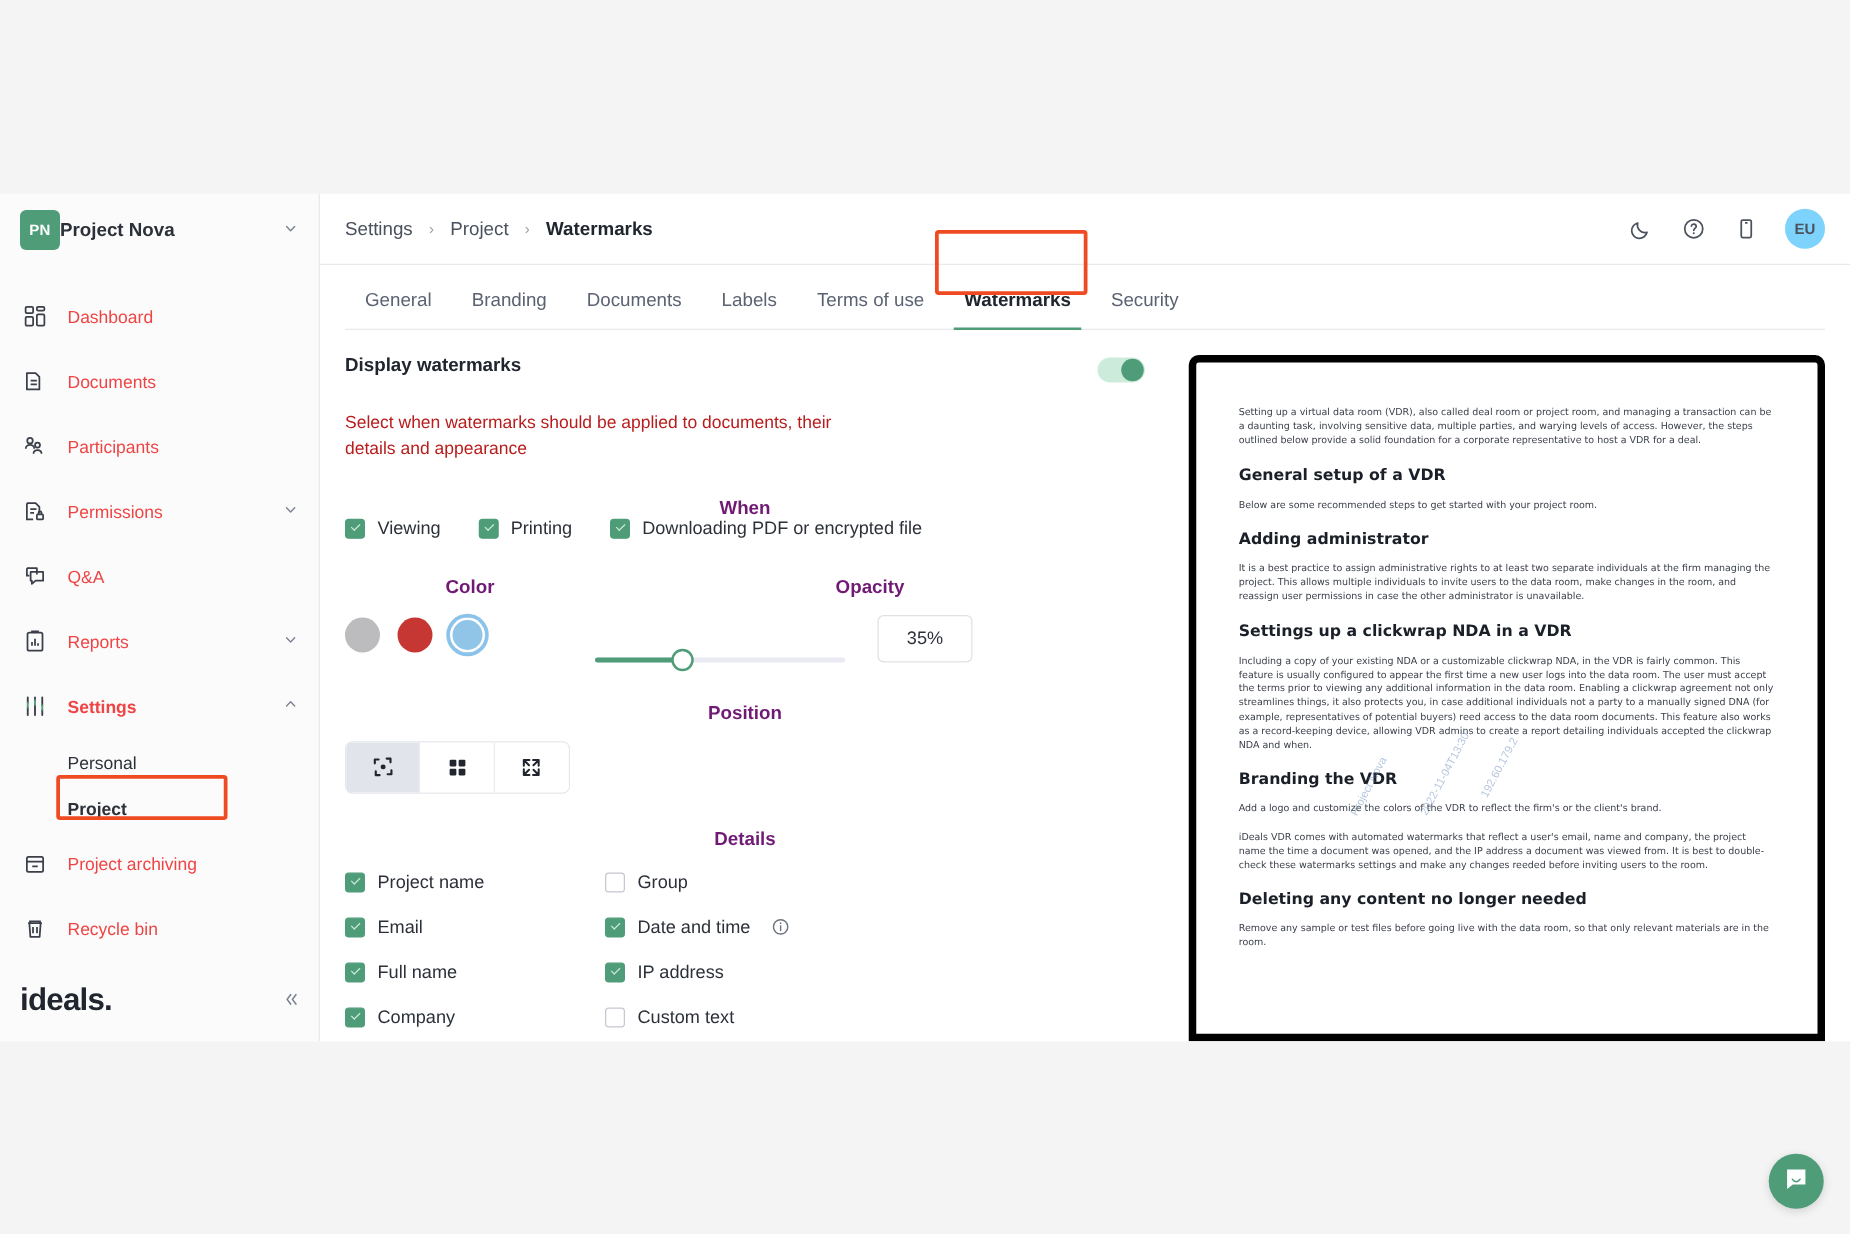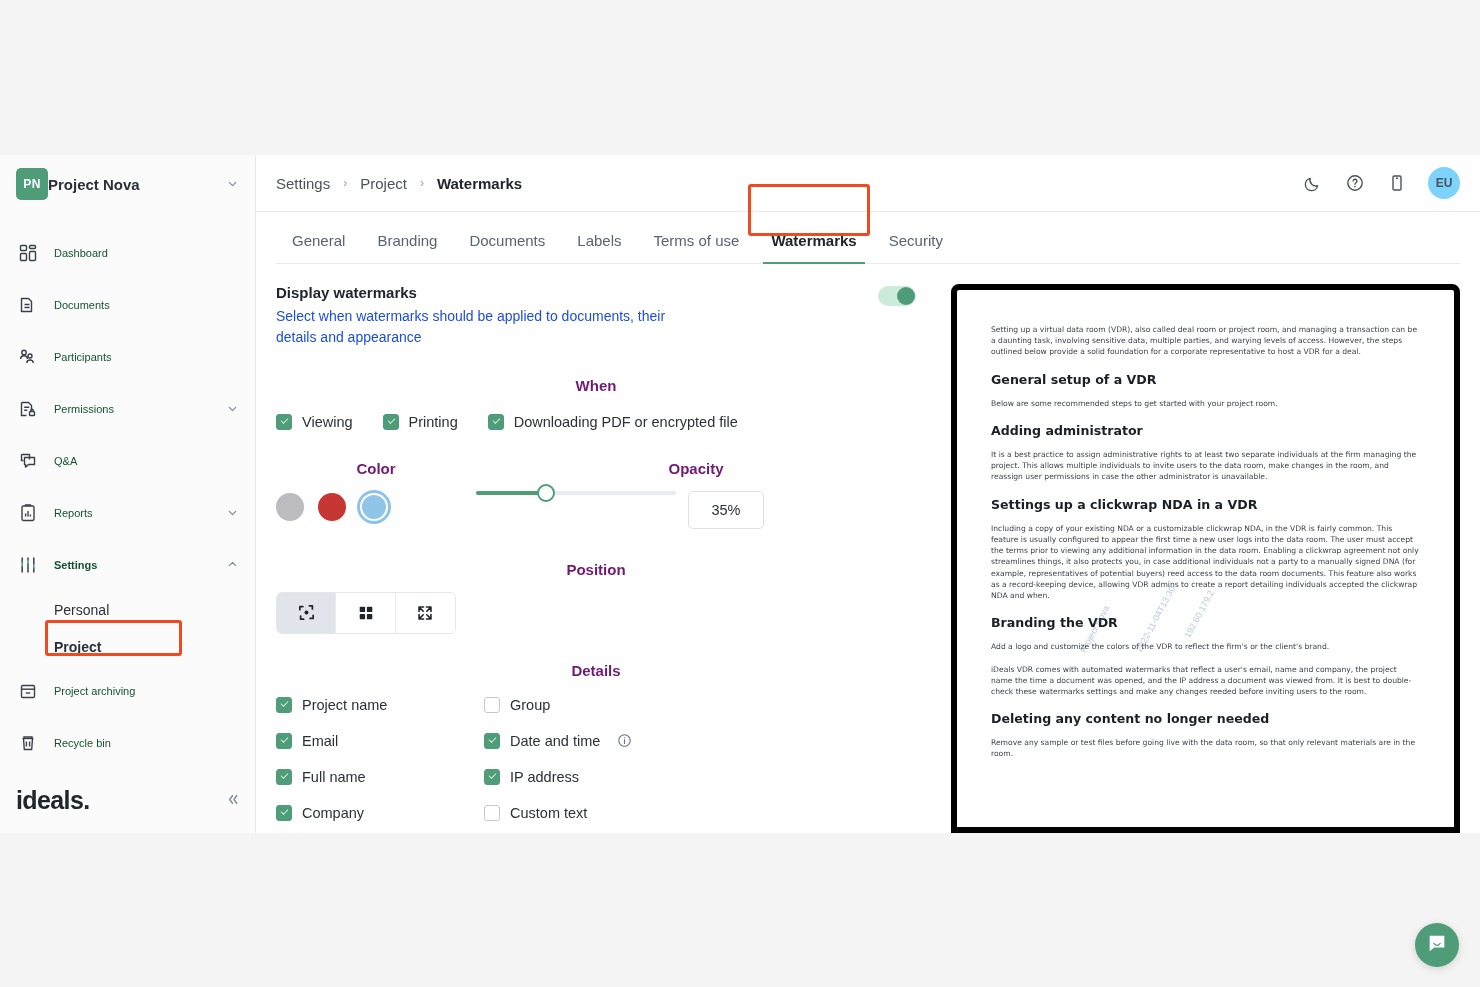--- a/index.html
+++ b/index.html
@@ -50,21 +50,21 @@
     display: flex; align-items: center;
     height: 52px; padding: 0 16px; gap: 14px;
     cursor: pointer;
   }
   .nav-ico {
     width: 24px; height: 24px;
     display: flex; align-items: center; justify-content: center;
     color: #3a3f49; flex: 0 0 24px;
   }
   .nav-ico svg { display: block; }
-  .nav-label { font-size: 11px; color: #14532d; flex: 1; }
+  .nav-label { font-size: 14px; color: #ef4444; flex: 1; }
   .nav-item.active .nav-label { font-weight: bold; }
 
   .sub-item {
     display: flex; align-items: center;
     height: 37px; padding: 0 16px 0 54px;
     font-size: 14px; color: #2c3038; cursor: pointer;
   }
   .sub-item.bolded { font-weight: bold; }
   .hl-box {
     position: absolute;
@@ -128,38 +128,38 @@
 
   
   .content { flex: 1; display: flex; padding: 20px 20px 0 20px; gap: 0; min-height: 0; }
   .left { width: 660px; flex: 0 0 660px; padding-right: 20px; }
   .right { flex: 1; min-width: 0; padding-left: 15px; }
 
   .sec-title { font-size: 15px; font-weight: bold; color: #20252e; }
   .row-head { display: flex; align-items: flex-start; }
   .row-head .sec-title { flex: 1; }
   .desc {
-    font-size: 14px; color: #1d4ed8; line-height: 1.52;
-    margin-top: 5px; max-width: 400px;
+    font-size: 14px; color: #b91c1c; line-height: 1.52;
+    margin-top: 26px; max-width: 400px;
   }
 
   .toggle {
     width: 38px; height: 20px; border-radius: 10px;
     background: #cdebdb; position: relative; cursor: pointer;
     flex: 0 0 38px; margin-top: 2px;
   }
   .toggle .knob {
     position: absolute; right: 1px; top: 1px;
     width: 18px; height: 18px; border-radius: 50%;
     background: #4f9c79;
   }
 
   .blk-title { font-size: 15px; font-weight: bold; color: #701a75; text-align: center; }
   .when { margin-top: 28px; }
-  .cbrow { display: flex; align-items: center; gap: 30px; margin-top: 20px; }
+  .cbrow { display: flex; align-items: center; gap: 30px; }
   .cb { display: flex; align-items: center; gap: 10px; cursor: pointer; }
   .box {
     width: 16px; height: 16px; border-radius: 3px;
     border: 1.5px solid #c4c8cf; background: #fff;
     flex: 0 0 16px; position: relative;
   }
   .box.on { background: #4f9c79; border-color: #4f9c79; }
   .box.on:after {
     content: ""; position: absolute;
     left: 4px; top: 3px; width: 6px; height: 3px;
@@ -170,21 +170,21 @@
 
   .twocol { display: flex; margin-top: 30px; }
   .col-color { width: 200px; flex: 0 0 200px; }
   .col-op { flex: 1; }
   .swatches { display: flex; gap: 14px; margin-top: 16px; }
   .sw { width: 28px; height: 28px; border-radius: 50%; cursor: pointer; }
   .sw.sel {
     box-shadow: 0 0 0 2px #fff inset, 0 0 0 3px #8cc3ea;
   }
 
-  .opwrap { display: flex; align-items: flex-start; gap: 12px; margin-top: 14px; }
+  .opwrap { display: flex; align-items: flex-end; gap: 26px; margin-top: 14px; }
   .slider {
     width: 200px; height: 4px; border-radius: 2px;
     background: #eaeaf4; position: relative; cursor: pointer;
   }
   .slider .fill {
     position: absolute; left: 0; top: 0; height: 4px;
     border-radius: 2px; background: #4f9c79;
   }
   .slider .thumb {
     position: absolute; top: -7px; width: 18px; height: 18px;

